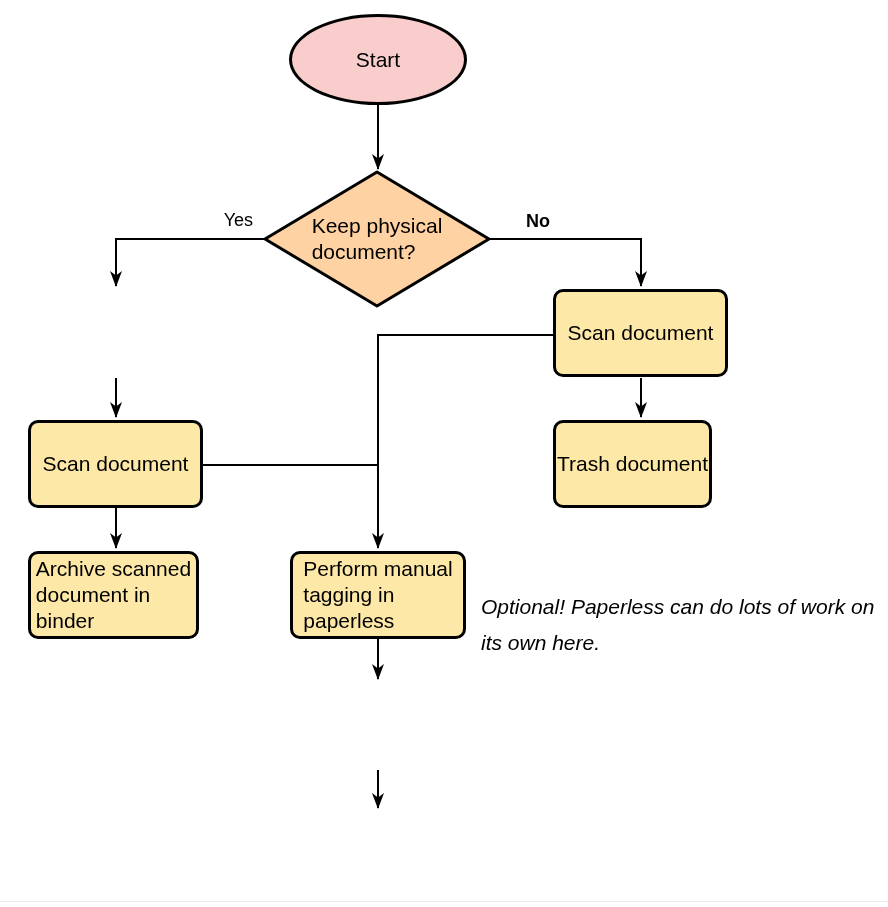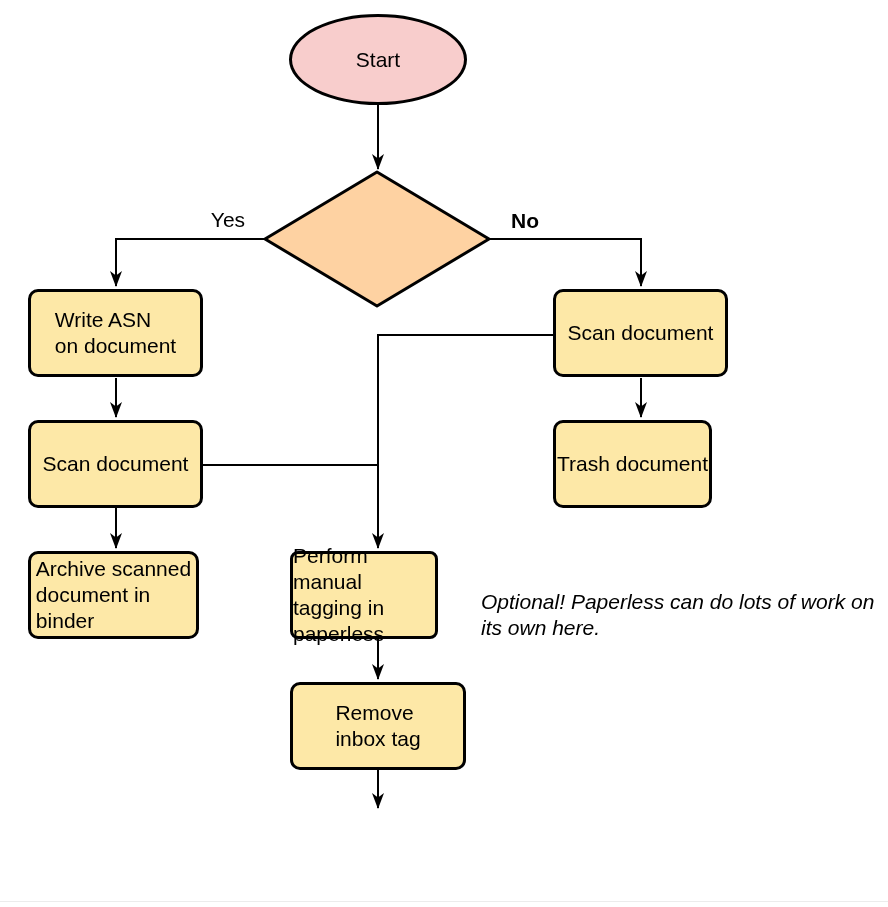--- a/index.html
+++ b/index.html
@@ -40,32 +40,32 @@
     background: var(--terminator_fill, #f8cecc);
   }
   .process {
     border: 3px solid var(--stroke, #000);
     border-radius: 10px;
     background: var(--process_fill, #fde8a7);
   }
   .decision-label { background: transparent; }
   .edge-label {
     position: absolute;
-    font-size: 21px;
+    font-size: 18px;
     line-height: 20px;
-    text-align: center;
+    text-align: right;
     white-space: nowrap;
   }
   .annotation {
     position: absolute;
     left: 481px;
     top: 589px;
     width: 400px;
     font-size: 21px;
-    line-height: 26px;
+    line-height: 36px;
     font-style: italic;
     white-space: pre-line;
     color: var(--annotation_color, #000);
   }
   .bottom-divider {
     position: absolute;
     left: 0;
     top: 901px;
     width: 888px;
     height: 1px;
@@ -93,44 +93,42 @@
     <path class="edge" d="M 553 335 L 378 335 L 378 548" marker-end="url(#arrow)"></path>
     <path class="edge" d="M 203 465 L 379 465"></path>
     <path class="edge" d="M 378 639 L 378 679" marker-end="url(#arrow)"></path>
     <path class="edge" d="M 378 770 L 378 808" marker-end="url(#arrow)"></path>
 
     <polygon class="decision-shape" points="377,172 489,239 377,306 265,239"></polygon>
   </svg>
 
   <div class="node terminator" style="left:289px; top:14px; width:178px; height:91px;">Start</div>
 
+  <div class="node decision-label" style="left:297px; top:213px; width:160px; height:52px;">Keep physical
+document?</div>
 
   <div class="edge-label" style="left:203px; top:210px; width:50px;">Yes</div>
 
   <div class="edge-label" style="left:500px; top:211px; width:50px;font-weight:bold;">No</div>
 
-  <div class="node process" style="left:28px; top:289px; width:175px; height:88px;">Write ASN
-on document</div>
 
   <div class="node process" style="left:28px; top:420px; width:175px; height:88px;">Scan document</div>
 
   <div class="node process" style="left:28px; top:551px; width:171px; height:88px;">Archive scanned
 document in
 binder</div>
 
   <div class="node process" style="left:553px; top:289px; width:175px; height:88px;">Scan document</div>
 
   <div class="node process" style="left:553px; top:420px; width:159px; height:88px;">Trash document</div>
 
-  <div class="node process" style="left:290px; top:551px; width:148px; height:88px;border-radius:8px;">Perform manual
+  <div class="node process" style="left:290px; top:551px; width:176px; height:88px;">Perform manual
 tagging in
 paperless</div>
 
   <div class="annotation">Optional! Paperless can do lots of work on
 its own here.</div>
 
-  <div class="node process" style="left:290px; top:682px; width:176px; height:88px;">Remove
-inbox tag</div>
 
 
   <div class="bottom-divider"></div>
 
 </div>
 
 </body></html>

